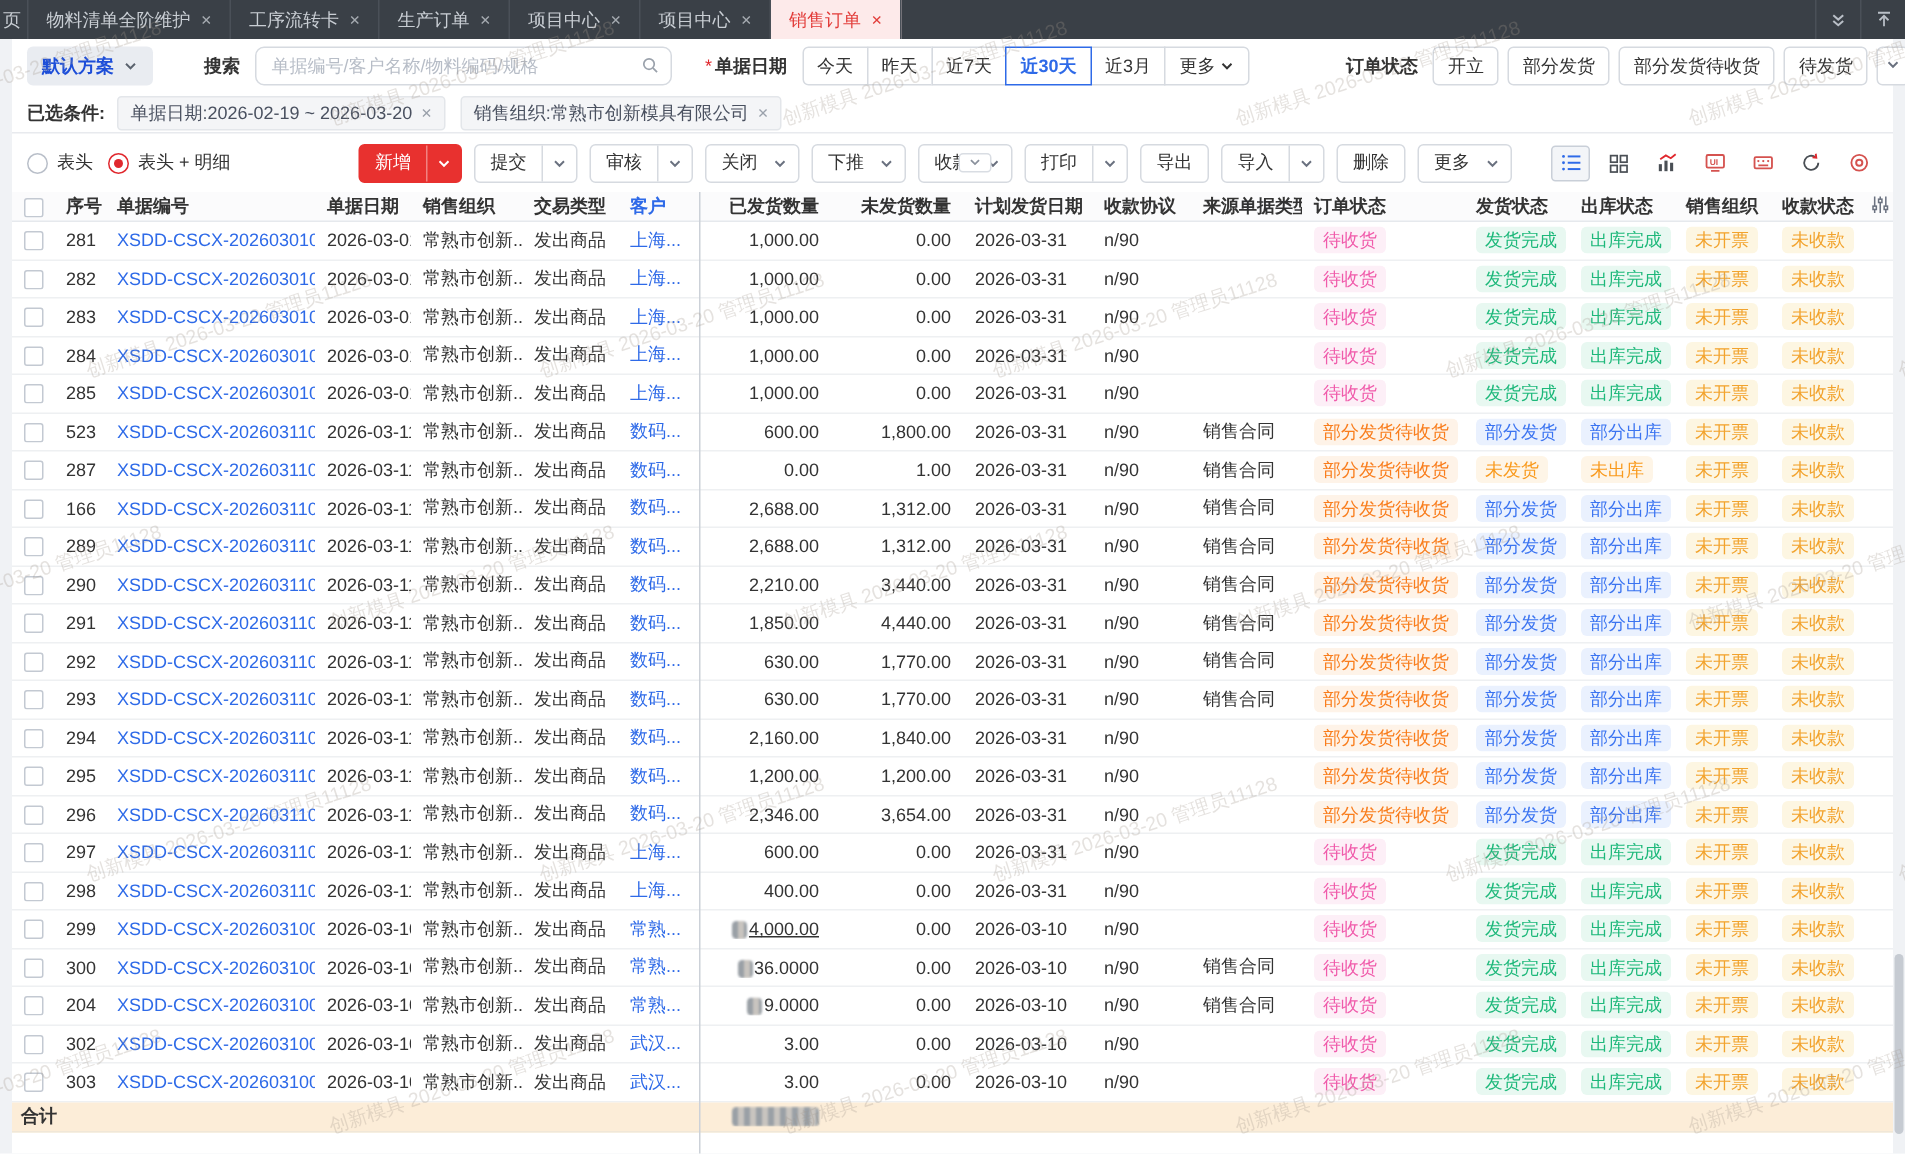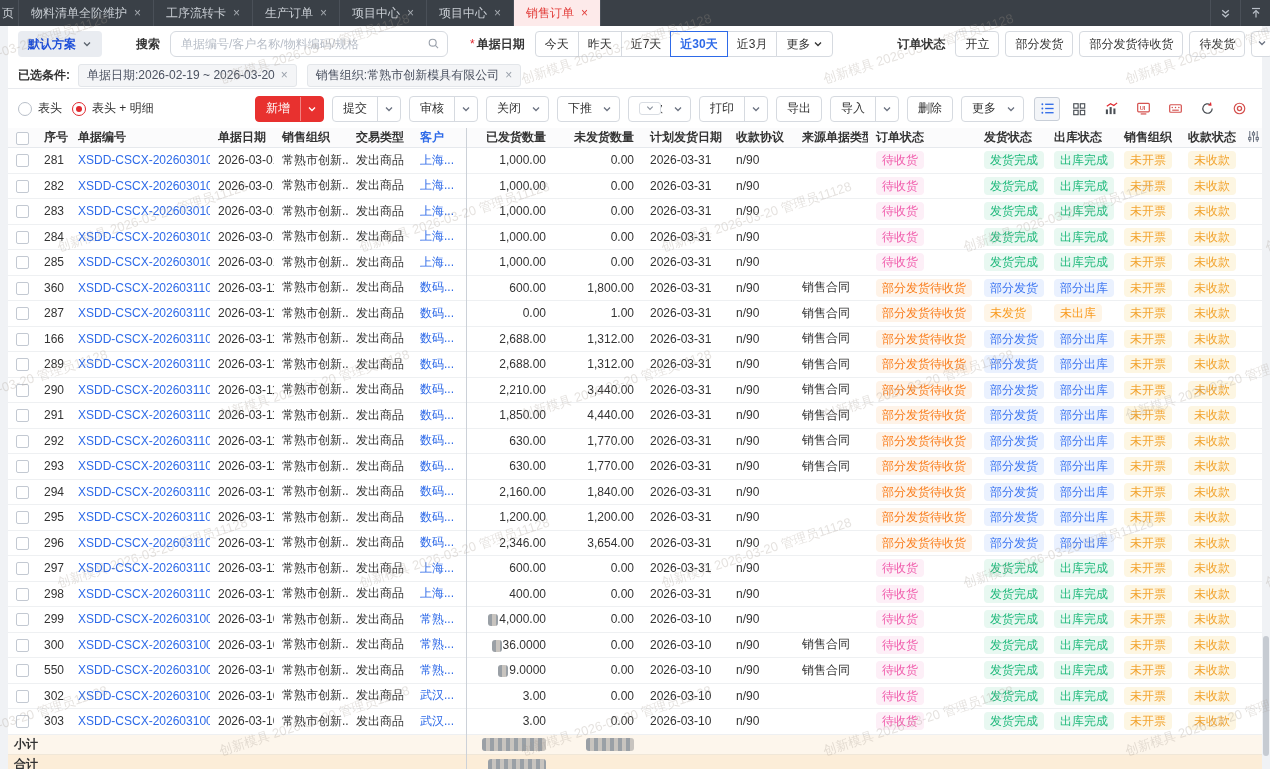--- a/index.html
+++ b/index.html
@@ -39,21 +39,21 @@
   .statgrp button { height:26px; padding:0 9px; background:#fff; border:1px solid #d6dae0; border-radius:4px; font-size:12px; font-family:inherit; color:#333; cursor:pointer; }
   .statgrp .mini { padding:0 5px; color:#6b7280; }
 
   
   .condrow { height:26px; display:flex; align-items:center; gap:8px; padding:0 10px; }
   .tag { background:#f4f5f7; border:1px solid #e3e6ea; border-radius:3px; padding:2px 8px; color:#4a5160; display:flex; align-items:center; gap:6px; }
   .tag .x { color:#9aa1ab; cursor:pointer; }
   .collapse-btn { position:absolute; left:631px; top:76px; width:22px; height:13px; background:#fff; border:1px solid #d9dde3; border-radius:3px; display:flex; align-items:center; justify-content:center; color:#8a919c; cursor:pointer; z-index:4; }
 
   
-  .actionrow { height:40px; border-top:1px solid #e8eaee; display:flex; align-items:center; padding:0 10px; gap:6px; }
+  .actionrow { height:40px; border-top:1px solid #e8eaee; display:flex; align-items:center; padding:0 10px; gap:22px; }
   .radio { display:flex; align-items:center; gap:6px; cursor:pointer; margin-right:10px; }
   .radio .dot { width:14px; height:14px; border-radius:50%; border:1px solid #b9bfc9; background:#fff; position:relative; }
   .radio.on .dot { border-color:#e0282e; }
   .radio.on .dot::after { content:""; position:absolute; left:3px; top:3px; width:6px; height:6px; border-radius:50%; background:#e0282e; }
   .ar-right { margin-left:auto; display:flex; align-items:center; gap:8px; }
   .abtn { height:26px; display:flex; align-items:center; background:#fff; border:1px solid #d6dae0; border-radius:4px; color:#333; cursor:pointer; overflow:hidden; }
   .abtn .t { padding:0 10px; }
   .abtn .dv { width:1px; height:26px; background:#d6dae0; }
   .abtn .ch { padding:0 6px; color:#6b7280; display:flex; }
   .abtn .chin { padding:0 7px 0 0; color:#6b7280; display:flex; }
@@ -481,21 +481,21 @@
           <div class="cell" style="width: 74px;"></div>
           <div class="cell" style="width: 108px;"><span class="badge" style="color: rgb(240, 91, 171); background: rgb(253, 239, 247);">待收货</span></div>
           <div class="cell" style="width: 70px;"><span class="badge" style="color: rgb(29, 184, 122); background: rgb(232, 248, 241);">发货完成</span></div>
           <div class="cell" style="width: 70px;"><span class="badge" style="color: rgb(29, 184, 122); background: rgb(232, 248, 241);">出库完成</span></div>
           <div class="cell" style="width: 64px;"><span class="badge" style="color: rgb(242, 163, 45); background: rgb(253, 246, 226);">未开票</span></div>
           <div class="cell" style="width: 64px;"><span class="badge" style="color: rgb(242, 163, 45); background: rgb(253, 246, 226);">未收款</span></div>
           <div class="cell" style="width: 18px;"></div>
         </div>
         <div class="trow">
           <div class="cell c" style="width: 28px;"><span class="cb"></span></div>
-          <div class="cell" style="width: 34px;">360</div>
+          <div class="cell" style="width: 34px;">523</div>
           <div class="cell" style="width: 140px;"><span class="link">XSDD-CSCX-202603110144</span></div>
           <div class="cell" style="width: 64px;">2026-03-11</div>
           <div class="cell" style="width: 74px;">常熟市创新...</div>
           <div class="cell" style="width: 64px;">发出商品</div>
           <div class="cell" style="width: 54px;"><span class="link">数码...</span></div>
           <div class="cell r" style="width: 88px;">600.00</div>
           <div class="cell r" style="width: 88px;">1,800.00</div>
           <div class="cell" style="width: 86px;">2026-03-31</div>
           <div class="cell" style="width: 66px;">n/90</div>
           <div class="cell" style="width: 74px;">销售合同</div>
@@ -747,21 +747,21 @@
           <div class="cell" style="width: 18px;"></div>
         </div>
         <div class="trow">
           <div class="cell c" style="width: 28px;"><span class="cb"></span></div>
           <div class="cell" style="width: 34px;">299</div>
           <div class="cell" style="width: 140px;"><span class="link">XSDD-CSCX-202603100140</span></div>
           <div class="cell" style="width: 64px;">2026-03-10</div>
           <div class="cell" style="width: 74px;">常熟市创新...</div>
           <div class="cell" style="width: 64px;">发出商品</div>
           <div class="cell" style="width: 54px;"><span class="link">常熟...</span></div>
-          <div class="cell r" style="width: 88px;"><span class="mosaic" style="width: 10px; margin-right: 1px;"></span>4,000.00</div>
+          <div class="cell r" style="width: 88px; text-decoration: underline;"><span class="mosaic" style="width: 10px; margin-right: 1px;"></span>4,000.00</div>
           <div class="cell r" style="width: 88px;">0.00</div>
           <div class="cell" style="width: 86px;">2026-03-10</div>
           <div class="cell" style="width: 66px;">n/90</div>
           <div class="cell" style="width: 74px;"></div>
           <div class="cell" style="width: 108px;"><span class="badge" style="color: rgb(240, 91, 171); background: rgb(253, 239, 247);">待收货</span></div>
           <div class="cell" style="width: 70px;"><span class="badge" style="color: rgb(29, 184, 122); background: rgb(232, 248, 241);">发货完成</span></div>
           <div class="cell" style="width: 70px;"><span class="badge" style="color: rgb(29, 184, 122); background: rgb(232, 248, 241);">出库完成</span></div>
           <div class="cell" style="width: 64px;"><span class="badge" style="color: rgb(242, 163, 45); background: rgb(253, 246, 226);">未开票</span></div>
           <div class="cell" style="width: 64px;"><span class="badge" style="color: rgb(242, 163, 45); background: rgb(253, 246, 226);">未收款</span></div>
           <div class="cell" style="width: 18px;"></div>
@@ -781,21 +781,21 @@
           <div class="cell" style="width: 74px;">销售合同</div>
           <div class="cell" style="width: 108px;"><span class="badge" style="color: rgb(240, 91, 171); background: rgb(253, 239, 247);">待收货</span></div>
           <div class="cell" style="width: 70px;"><span class="badge" style="color: rgb(29, 184, 122); background: rgb(232, 248, 241);">发货完成</span></div>
           <div class="cell" style="width: 70px;"><span class="badge" style="color: rgb(29, 184, 122); background: rgb(232, 248, 241);">出库完成</span></div>
           <div class="cell" style="width: 64px;"><span class="badge" style="color: rgb(242, 163, 45); background: rgb(253, 246, 226);">未开票</span></div>
           <div class="cell" style="width: 64px;"><span class="badge" style="color: rgb(242, 163, 45); background: rgb(253, 246, 226);">未收款</span></div>
           <div class="cell" style="width: 18px;"></div>
         </div>
         <div class="trow">
           <div class="cell c" style="width: 28px;"><span class="cb"></span></div>
-          <div class="cell" style="width: 34px;">550</div>
+          <div class="cell" style="width: 34px;">204</div>
           <div class="cell" style="width: 140px;"><span class="link">XSDD-CSCX-202603100138</span></div>
           <div class="cell" style="width: 64px;">2026-03-10</div>
           <div class="cell" style="width: 74px;">常熟市创新...</div>
           <div class="cell" style="width: 64px;">发出商品</div>
           <div class="cell" style="width: 54px;"><span class="link">常熟...</span></div>
           <div class="cell r" style="width: 88px;"><span class="mosaic" style="width: 10px; margin-right: 1px;"></span>9.0000</div>
           <div class="cell r" style="width: 88px;">0.00</div>
           <div class="cell" style="width: 86px;">2026-03-10</div>
           <div class="cell" style="width: 66px;">n/90</div>
           <div class="cell" style="width: 74px;">销售合同</div>
@@ -839,40 +839,20 @@
           <div class="cell" style="width: 86px;">2026-03-10</div>
           <div class="cell" style="width: 66px;">n/90</div>
           <div class="cell" style="width: 74px;"></div>
           <div class="cell" style="width: 108px;"><span class="badge" style="color: rgb(240, 91, 171); background: rgb(253, 239, 247);">待收货</span></div>
           <div class="cell" style="width: 70px;"><span class="badge" style="color: rgb(29, 184, 122); background: rgb(232, 248, 241);">发货完成</span></div>
           <div class="cell" style="width: 70px;"><span class="badge" style="color: rgb(29, 184, 122); background: rgb(232, 248, 241);">出库完成</span></div>
           <div class="cell" style="width: 64px;"><span class="badge" style="color: rgb(242, 163, 45); background: rgb(253, 246, 226);">未开票</span></div>
           <div class="cell" style="width: 64px;"><span class="badge" style="color: rgb(242, 163, 45); background: rgb(253, 246, 226);">未收款</span></div>
           <div class="cell" style="width: 18px;"></div>
         </div>
-      </div>
-    <div class="sumrow sub">
-        <div class="cell" style="width: 28px; font-weight: bold; padding-left: 6px; overflow: visible;">小计</div>
-        <div class="cell" style="width: 34px;"></div>
-        <div class="cell" style="width: 140px;"></div>
-        <div class="cell" style="width: 64px;"></div>
-        <div class="cell" style="width: 74px;"></div>
-        <div class="cell" style="width: 64px;"></div>
-        <div class="cell" style="width: 54px;"></div>
-        <div class="cell r" style="width: 88px;"><span class="mosaic" style="width: 64px; height: 13px;"></span></div>
-        <div class="cell r" style="width: 88px;"><span class="mosaic" style="width: 48px; height: 13px;"></span></div>
-        <div class="cell" style="width: 86px;"></div>
-        <div class="cell" style="width: 66px;"></div>
-        <div class="cell" style="width: 74px;"></div>
-        <div class="cell" style="width: 108px;"></div>
-        <div class="cell" style="width: 70px;"></div>
-        <div class="cell" style="width: 70px;"></div>
-        <div class="cell" style="width: 64px;"></div>
-        <div class="cell" style="width: 64px;"></div>
-        <div class="cell" style="width: 18px;"></div>
       </div>
     <div class="sumrow tot">
         <div class="cell" style="width: 28px; font-weight: bold; padding-left: 6px; overflow: visible;">合计</div>
         <div class="cell" style="width: 34px;"></div>
         <div class="cell" style="width: 140px;"></div>
         <div class="cell" style="width: 64px;"></div>
         <div class="cell" style="width: 74px;"></div>
         <div class="cell" style="width: 64px;"></div>
         <div class="cell" style="width: 54px;"></div>
         <div class="cell r" style="width: 88px;"><span class="mosaic" style="width: 58px; height: 13px;"></span></div>

